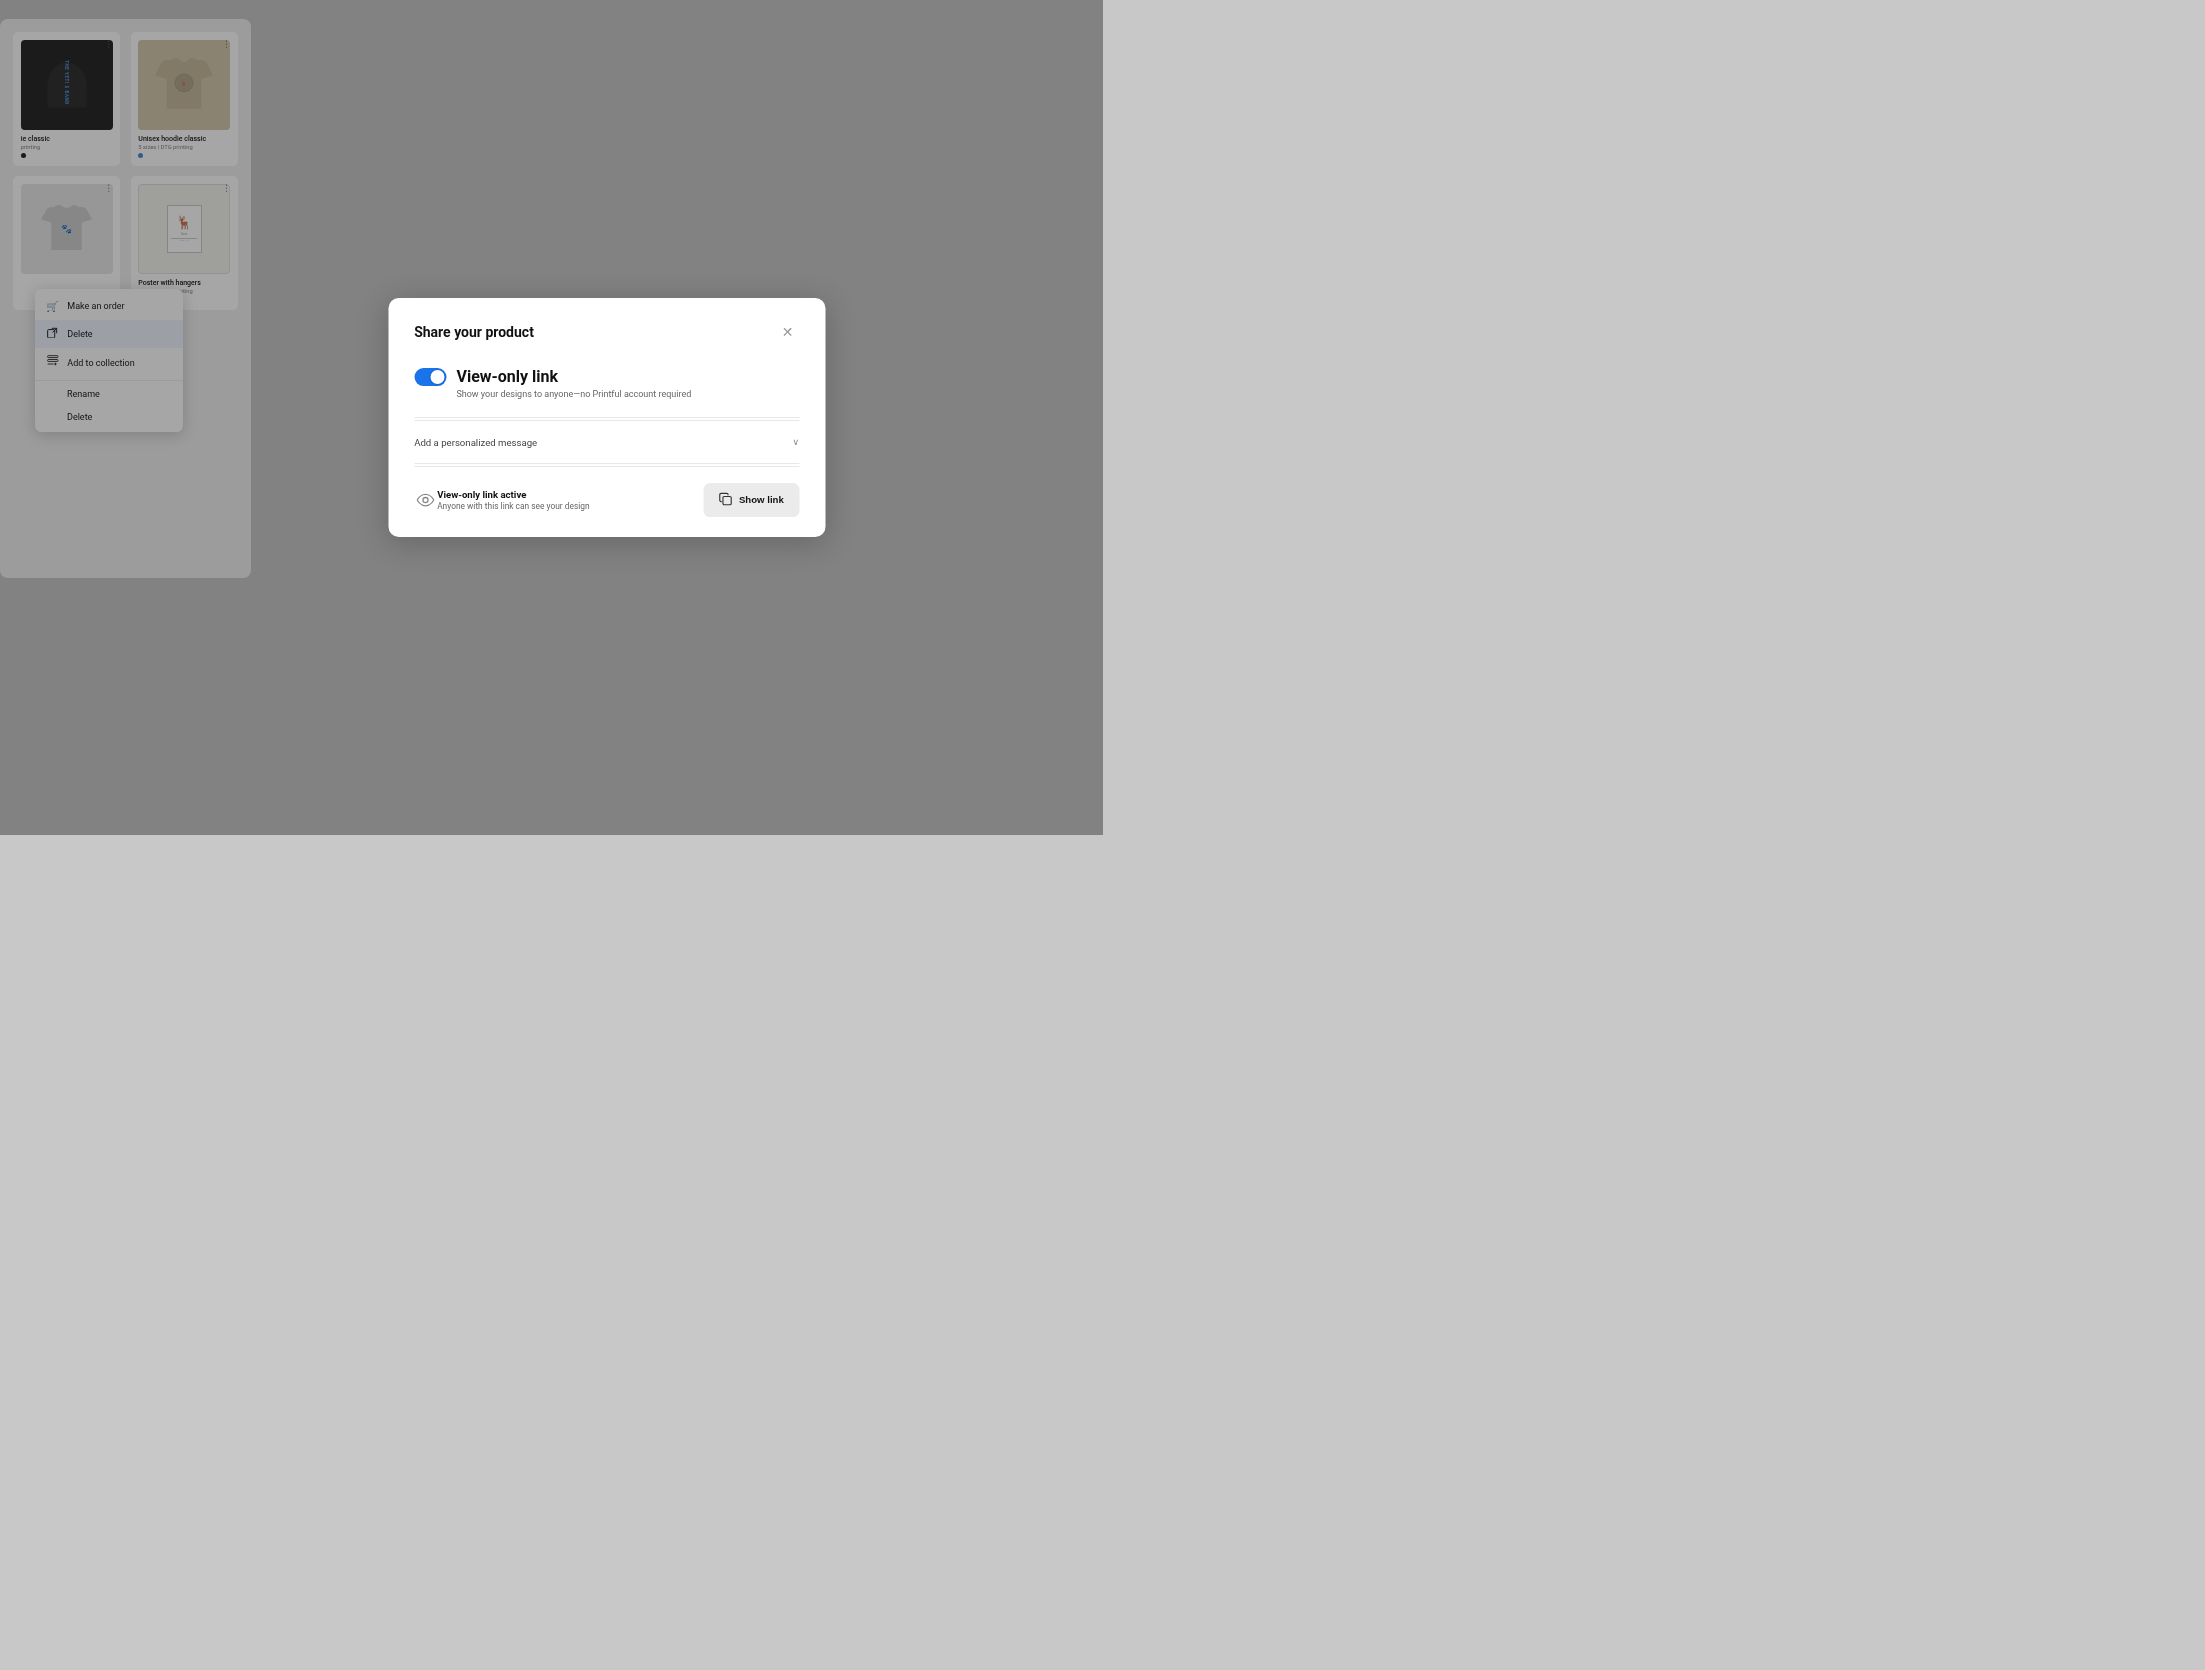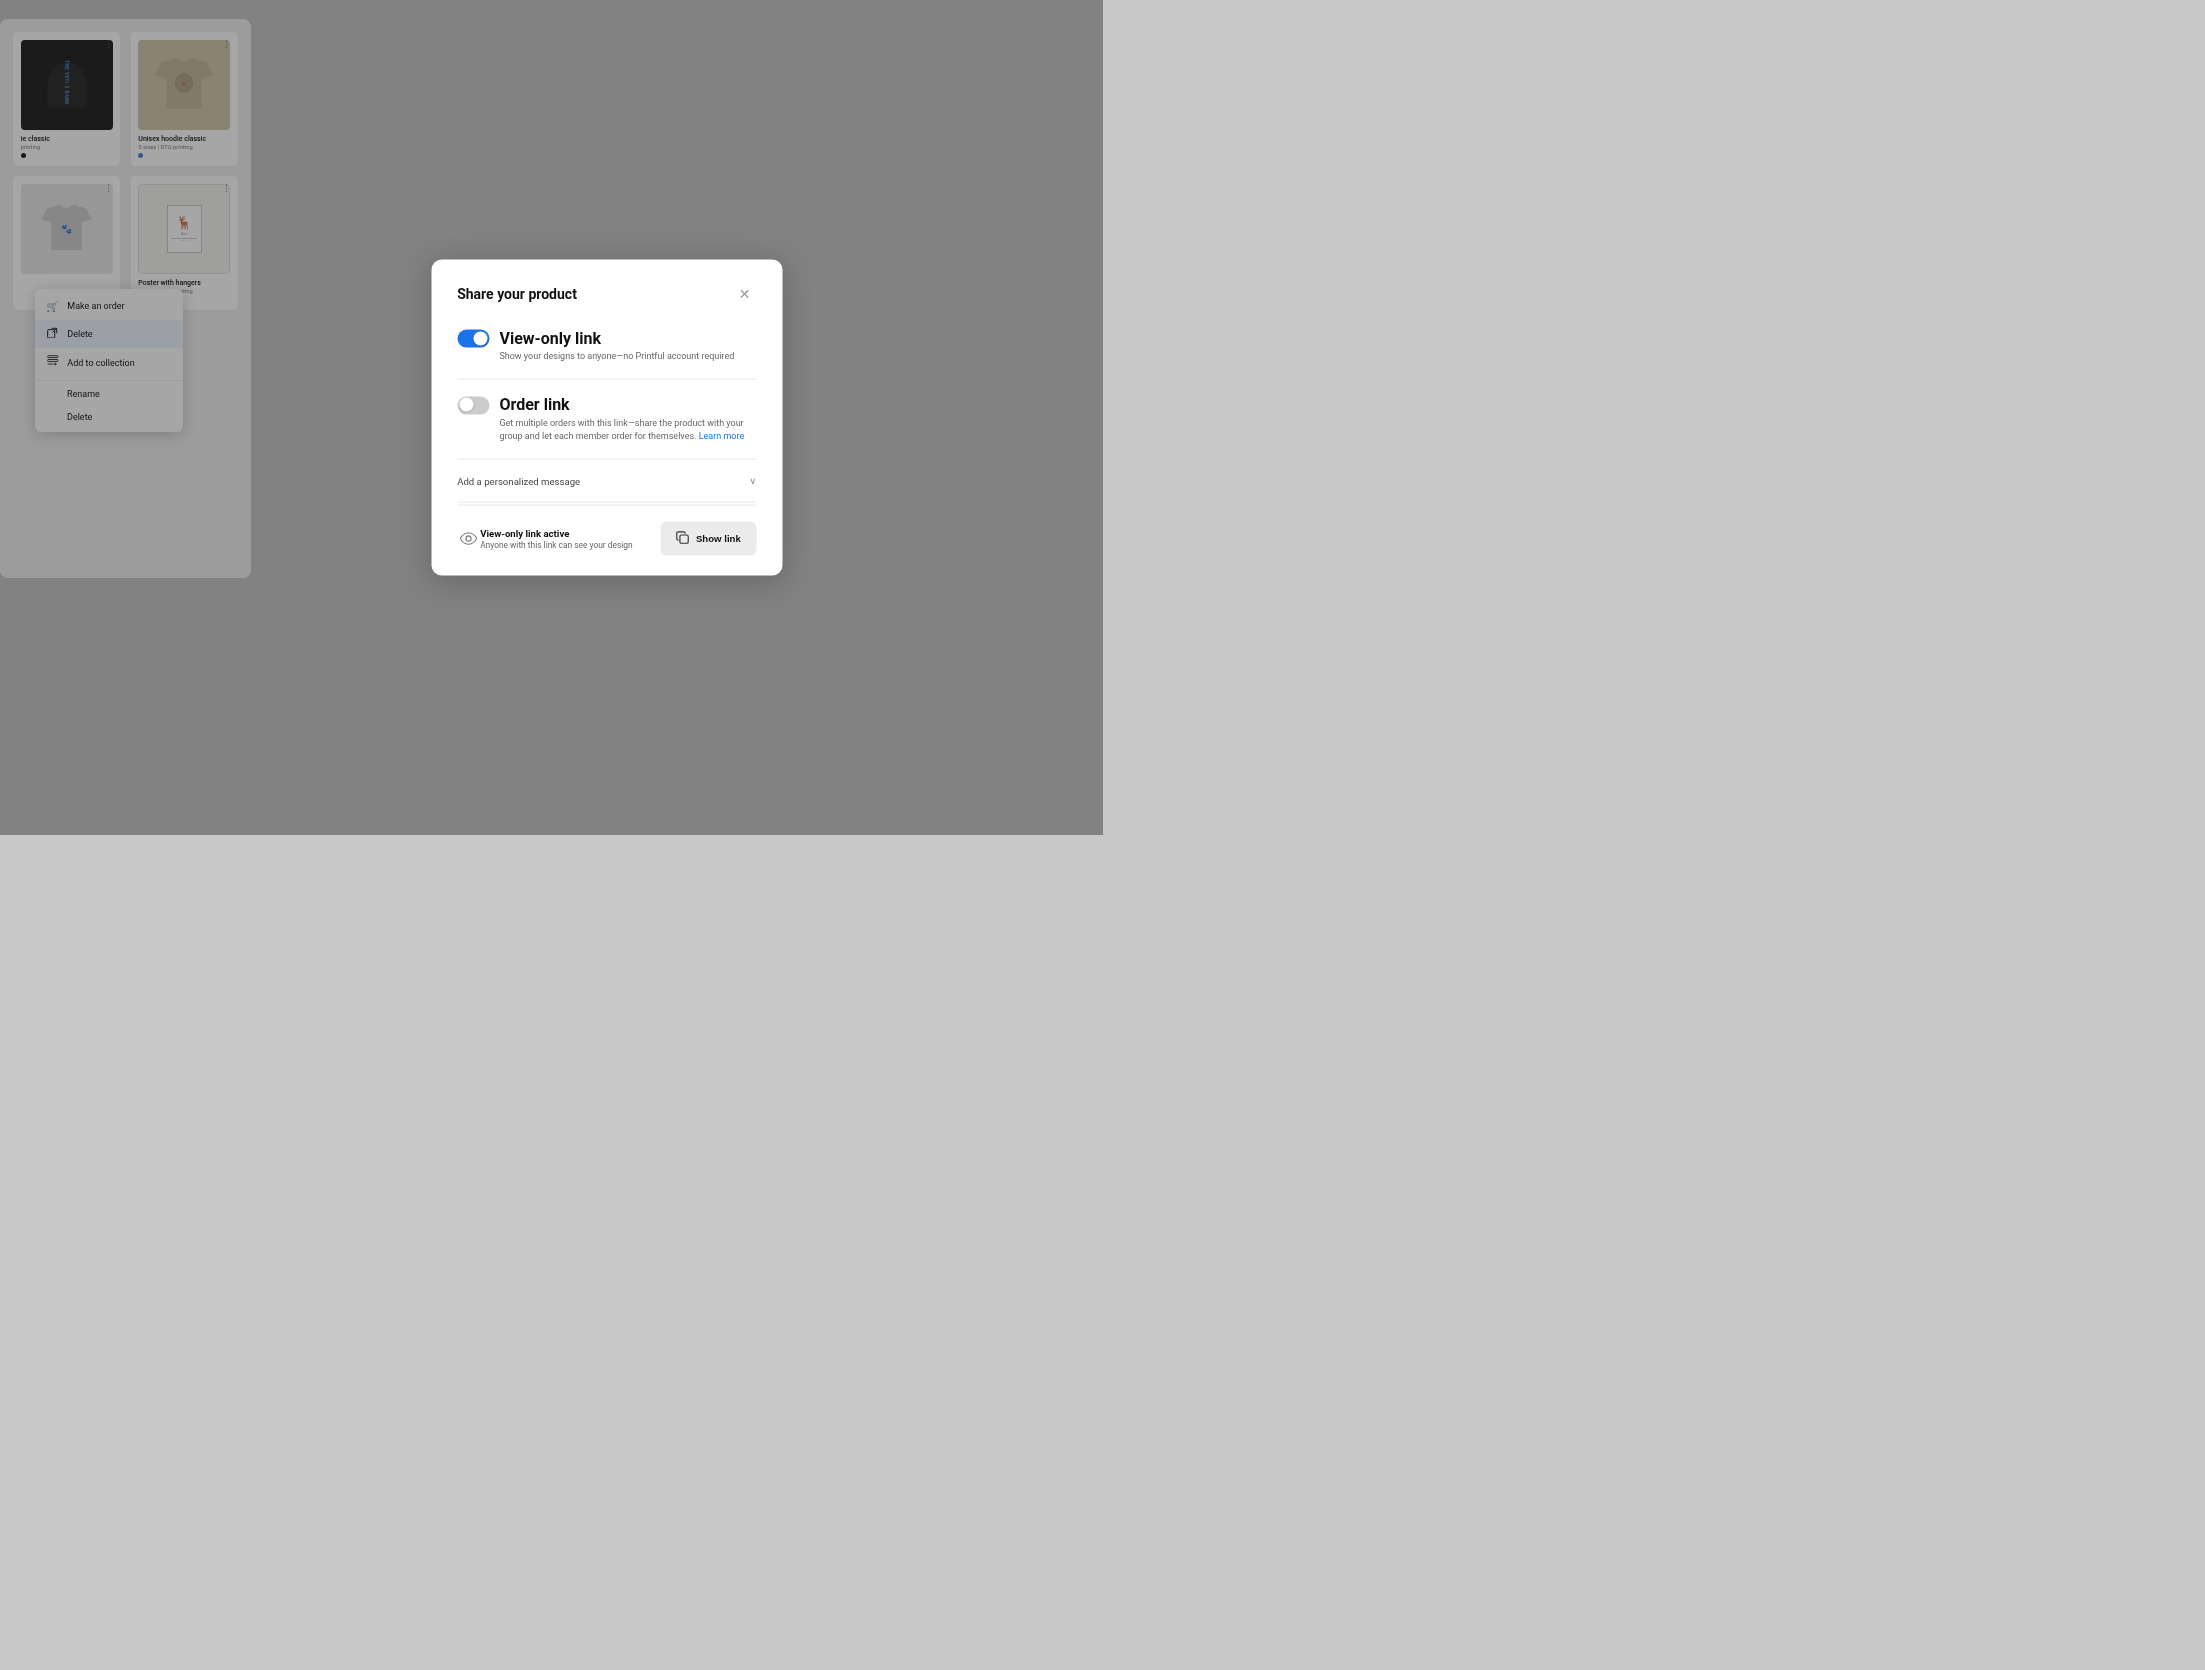--- a/index.html
+++ b/index.html
@@ -221,21 +221,21 @@
       background: rgba(0,0,0,0.35);
       z-index: 20;
     }
 
     
     .modal {
       position: absolute;
       top: 50%;
       left: 55%;
       transform: translate(-50%, -50%);
-      width: 351px;
+      width: 437px;
       background: #fff;
       border-radius: 10.3px;
       box-shadow: 0 5.1px 31px rgba(0,0,0,0.22);
       z-index: 30;
       padding: 23px 26px 20.6px 26px;
     }
 
     .modal-header {
       display: flex;
       align-items: center;
@@ -553,34 +553,20 @@
       </div>
     </div>
     <div class="toggle-content">
       <div class="toggle-label">View-only link</div>
       <div class="toggle-desc">Show your designs to anyone—no Printful account required</div>
     </div>
   </div>
 
   <div class="modal-divider"></div>
 
-  <div class="toggle-row" style="margin-top:10.3px;">
-    <div class="toggle-switch">
-      <div class="toggle-track off">
-        <div class="toggle-thumb off"></div>
-      </div>
-    </div>
-    <div class="toggle-content">
-      <div class="toggle-label">Order link</div>
-      <div class="toggle-desc">
-        <span>Get multiple orders with this link—share the product with your group and let each member order for themselves.</span>
-        <a href="#">Learn more</a>
-      </div>
-    </div>
-  </div>
 
   <div class="modal-divider" style="margin-top:2.6px;"></div>
 
   <div class="message-row">
     <span class="message-label">Add a personalized message</span>
     <span class="chevron-icon">∨</span>
   </div>
 
   <div class="modal-divider"></div>
 

